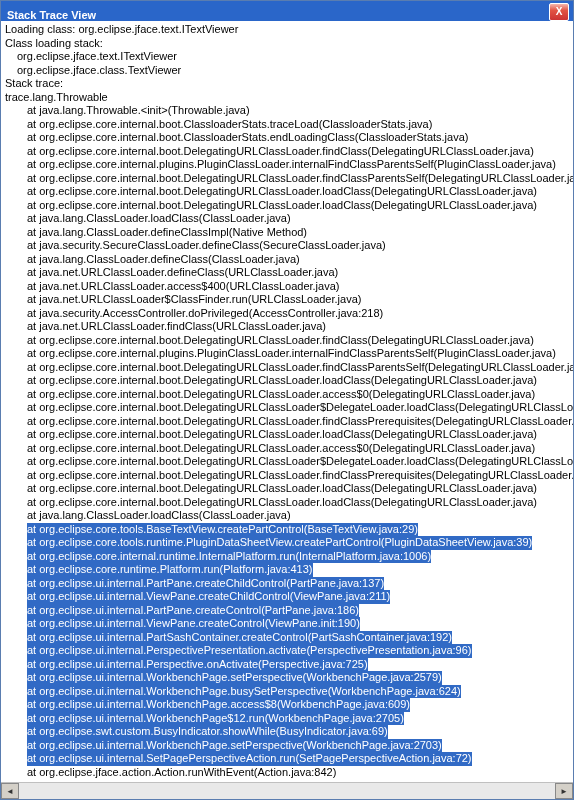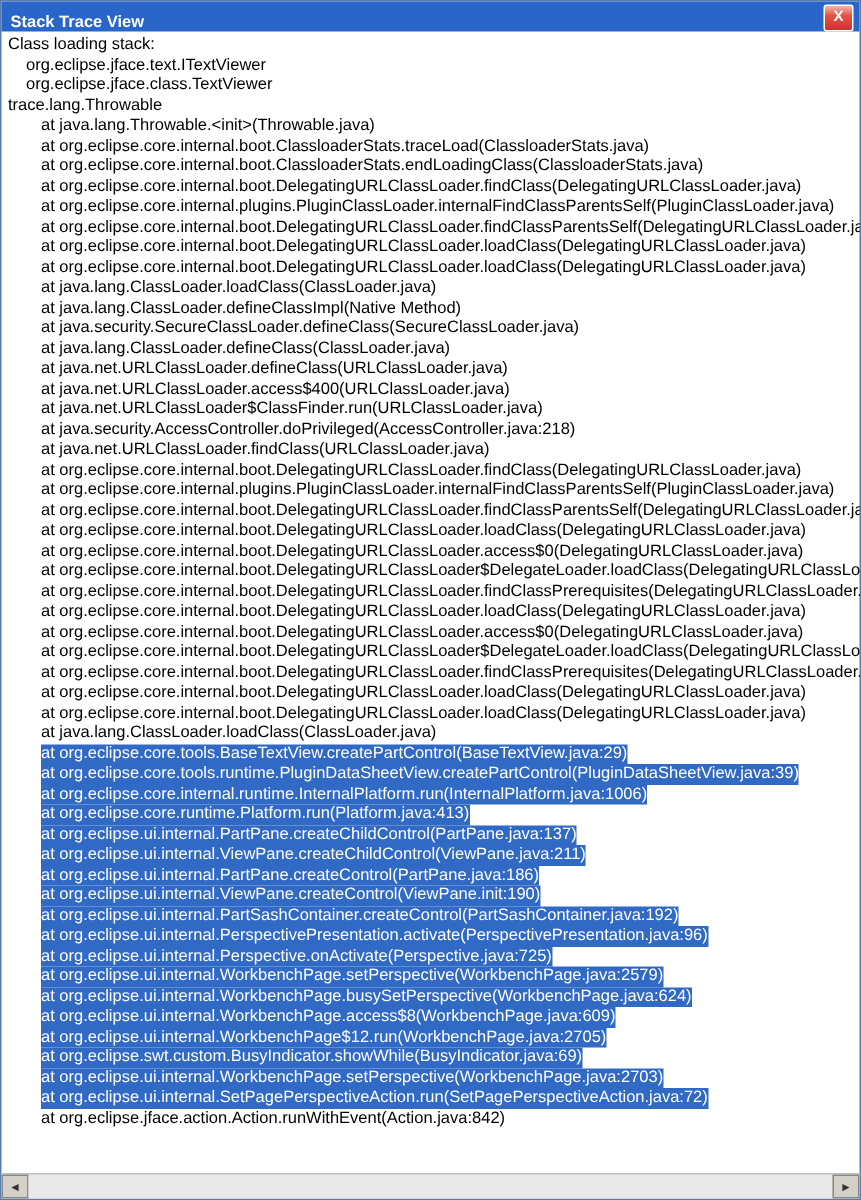--- a/index.html
+++ b/index.html
@@ -105,23 +105,25 @@
 <div class="window">
   <div class="titlebar">
     <span class="title">Stack Trace View</span>
     <div class="close-btn">
       <span>X</span>
     </div>
   </div>
 
   <div class="content" id="content">
 
+  <div>Loading class: org.eclipse.jface.text.ITextViewer</div>
       <div>Class loading stack:</div>
       <div class="indent1">org.eclipse.jface.text.ITextViewer</div>
       <div class="indent1">org.eclipse.jface.class.TextViewer</div>
+      <div>Stack trace:</div>
       <div>trace.lang.Throwable</div>
       <div class="indent2">at java.lang.Throwable.&lt;init&gt;(Throwable.java)</div>
       <div class="indent2">at org.eclipse.core.internal.boot.ClassloaderStats.traceLoad(ClassloaderStats.java)</div>
       <div class="indent2">at org.eclipse.core.internal.boot.ClassloaderStats.endLoadingClass(ClassloaderStats.java)</div>
       <div class="indent2">at org.eclipse.core.internal.boot.DelegatingURLClassLoader.findClass(DelegatingURLClassLoader.java)</div>
       <div class="indent2">at org.eclipse.core.internal.plugins.PluginClassLoader.internalFindClassParentsSelf(PluginClassLoader.java)</div>
       <div class="indent2">at org.eclipse.core.internal.boot.DelegatingURLClassLoader.findClassParentsSelf(DelegatingURLClassLoader.java)</div>
       <div class="indent2">at org.eclipse.core.internal.boot.DelegatingURLClassLoader.loadClass(DelegatingURLClassLoader.java)</div>
       <div class="indent2">at org.eclipse.core.internal.boot.DelegatingURLClassLoader.loadClass(DelegatingURLClassLoader.java)</div>
       <div class="indent2">at java.lang.ClassLoader.loadClass(ClassLoader.java)</div>

